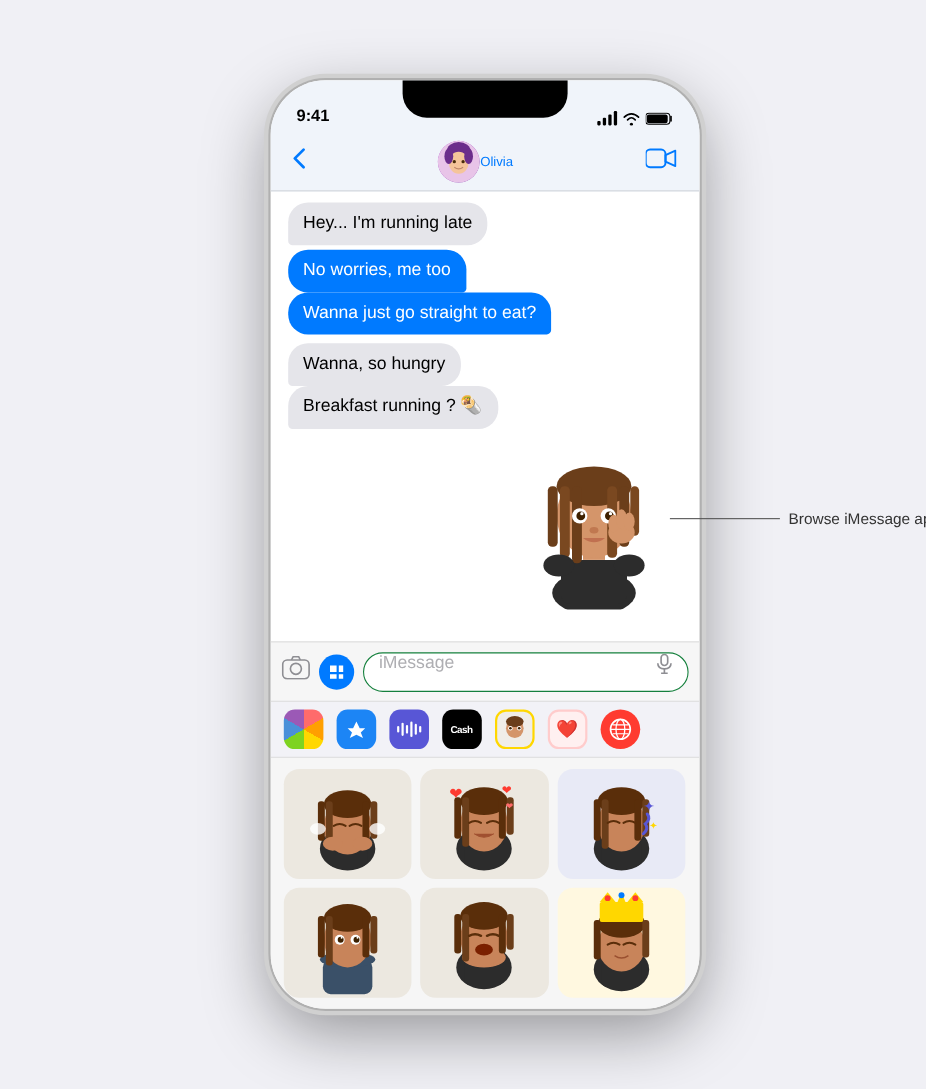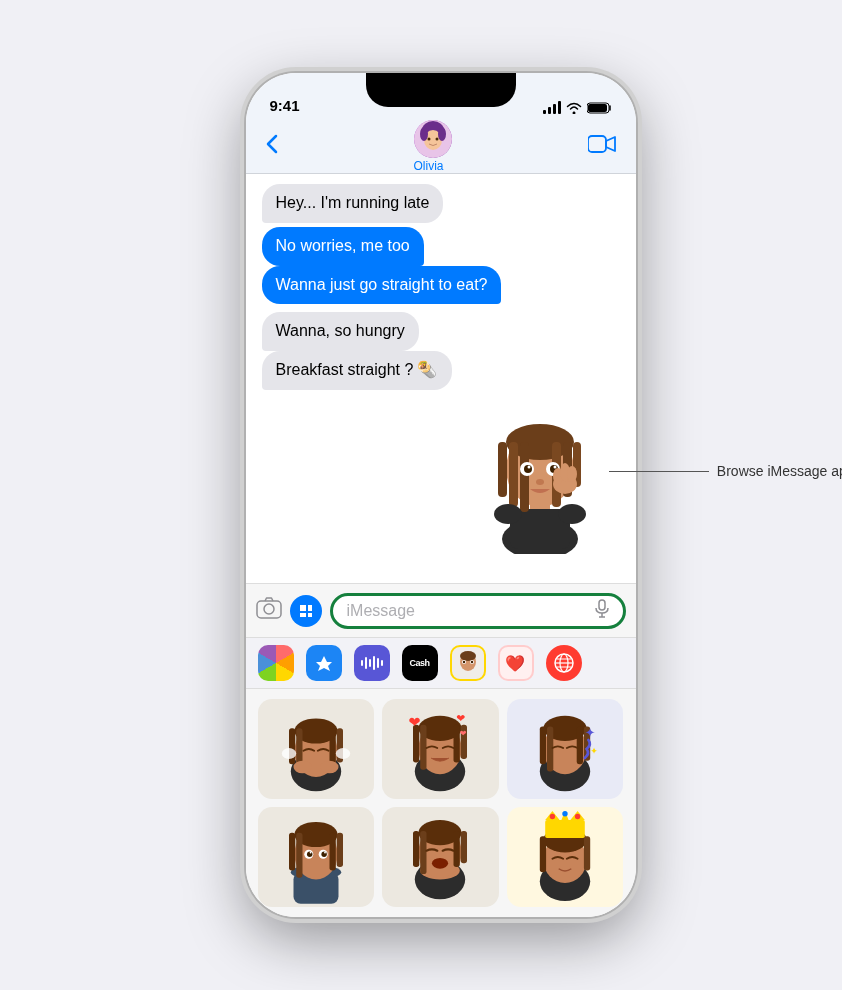--- a/index.html
+++ b/index.html
@@ -87,21 +87,22 @@
       border-bottom: 1px solid #d0d4da;
       z-index: 50;
     }
     .nav-back {
       font-size: 22px;
       color: #007aff;
       cursor: pointer;
     }
     .nav-center {
       display: flex;
-      flex-direction: column;
+      flex-direction: row;
+      align-items: center;
     }
     .nav-avatar {
       width: 38px;
       height: 38px;
       border-radius: 50%;
       background: linear-gradient(135deg, #c875d9 0%, #9b59b6 100%);
       display: flex;
       align-items: center;
       justify-content: center;
       overflow: hidden;
@@ -203,23 +204,23 @@
       justify-content: center;
       color: #fff;
       font-size: 16px;
       font-weight: 700;
     }
     .input-field {
       flex: 1;
       height: 36px;
       background: #fff;
       border-radius: 18px;
-      border: 3px solid #15803d;
-      display: flex;
-      align-items: center;
+      border: 1px solid #15803d;
+      display: flex;
+      align-items: flex-start;
       padding: 0 14px;
       justify-content: space-between;
     }
     .input-placeholder {
       font-size: 16px;
       color: #aeaeb2;
     }
     .input-mic {
       font-size: 16px;
       color: #8e8e93;
@@ -377,21 +378,21 @@
           </div>
         </div>
 
         <div class="bubble-row received" style="margin-top:8px;">
           <div class="bubble received">
             <span>Wanna, so hungry</span>
           </div>
         </div>
         <div class="bubble-row received">
           <div class="bubble received">
-            <span>Breakfast straight ? 🌯</span>
+            <span>Breakfast running ? 🌯</span>
           </div>
         </div>
 
         <div class="memoji-message">
           <div class="memoji-sticker">
             <svg viewBox="0 0 140 160" width="140" height="160">
 
               <ellipse cx="70" cy="145" rx="38" ry="20" fill="#2c2c2c"></ellipse>
               <rect x="40" y="115" width="60" height="40" rx="8" fill="#2c2c2c"></rect>
 

